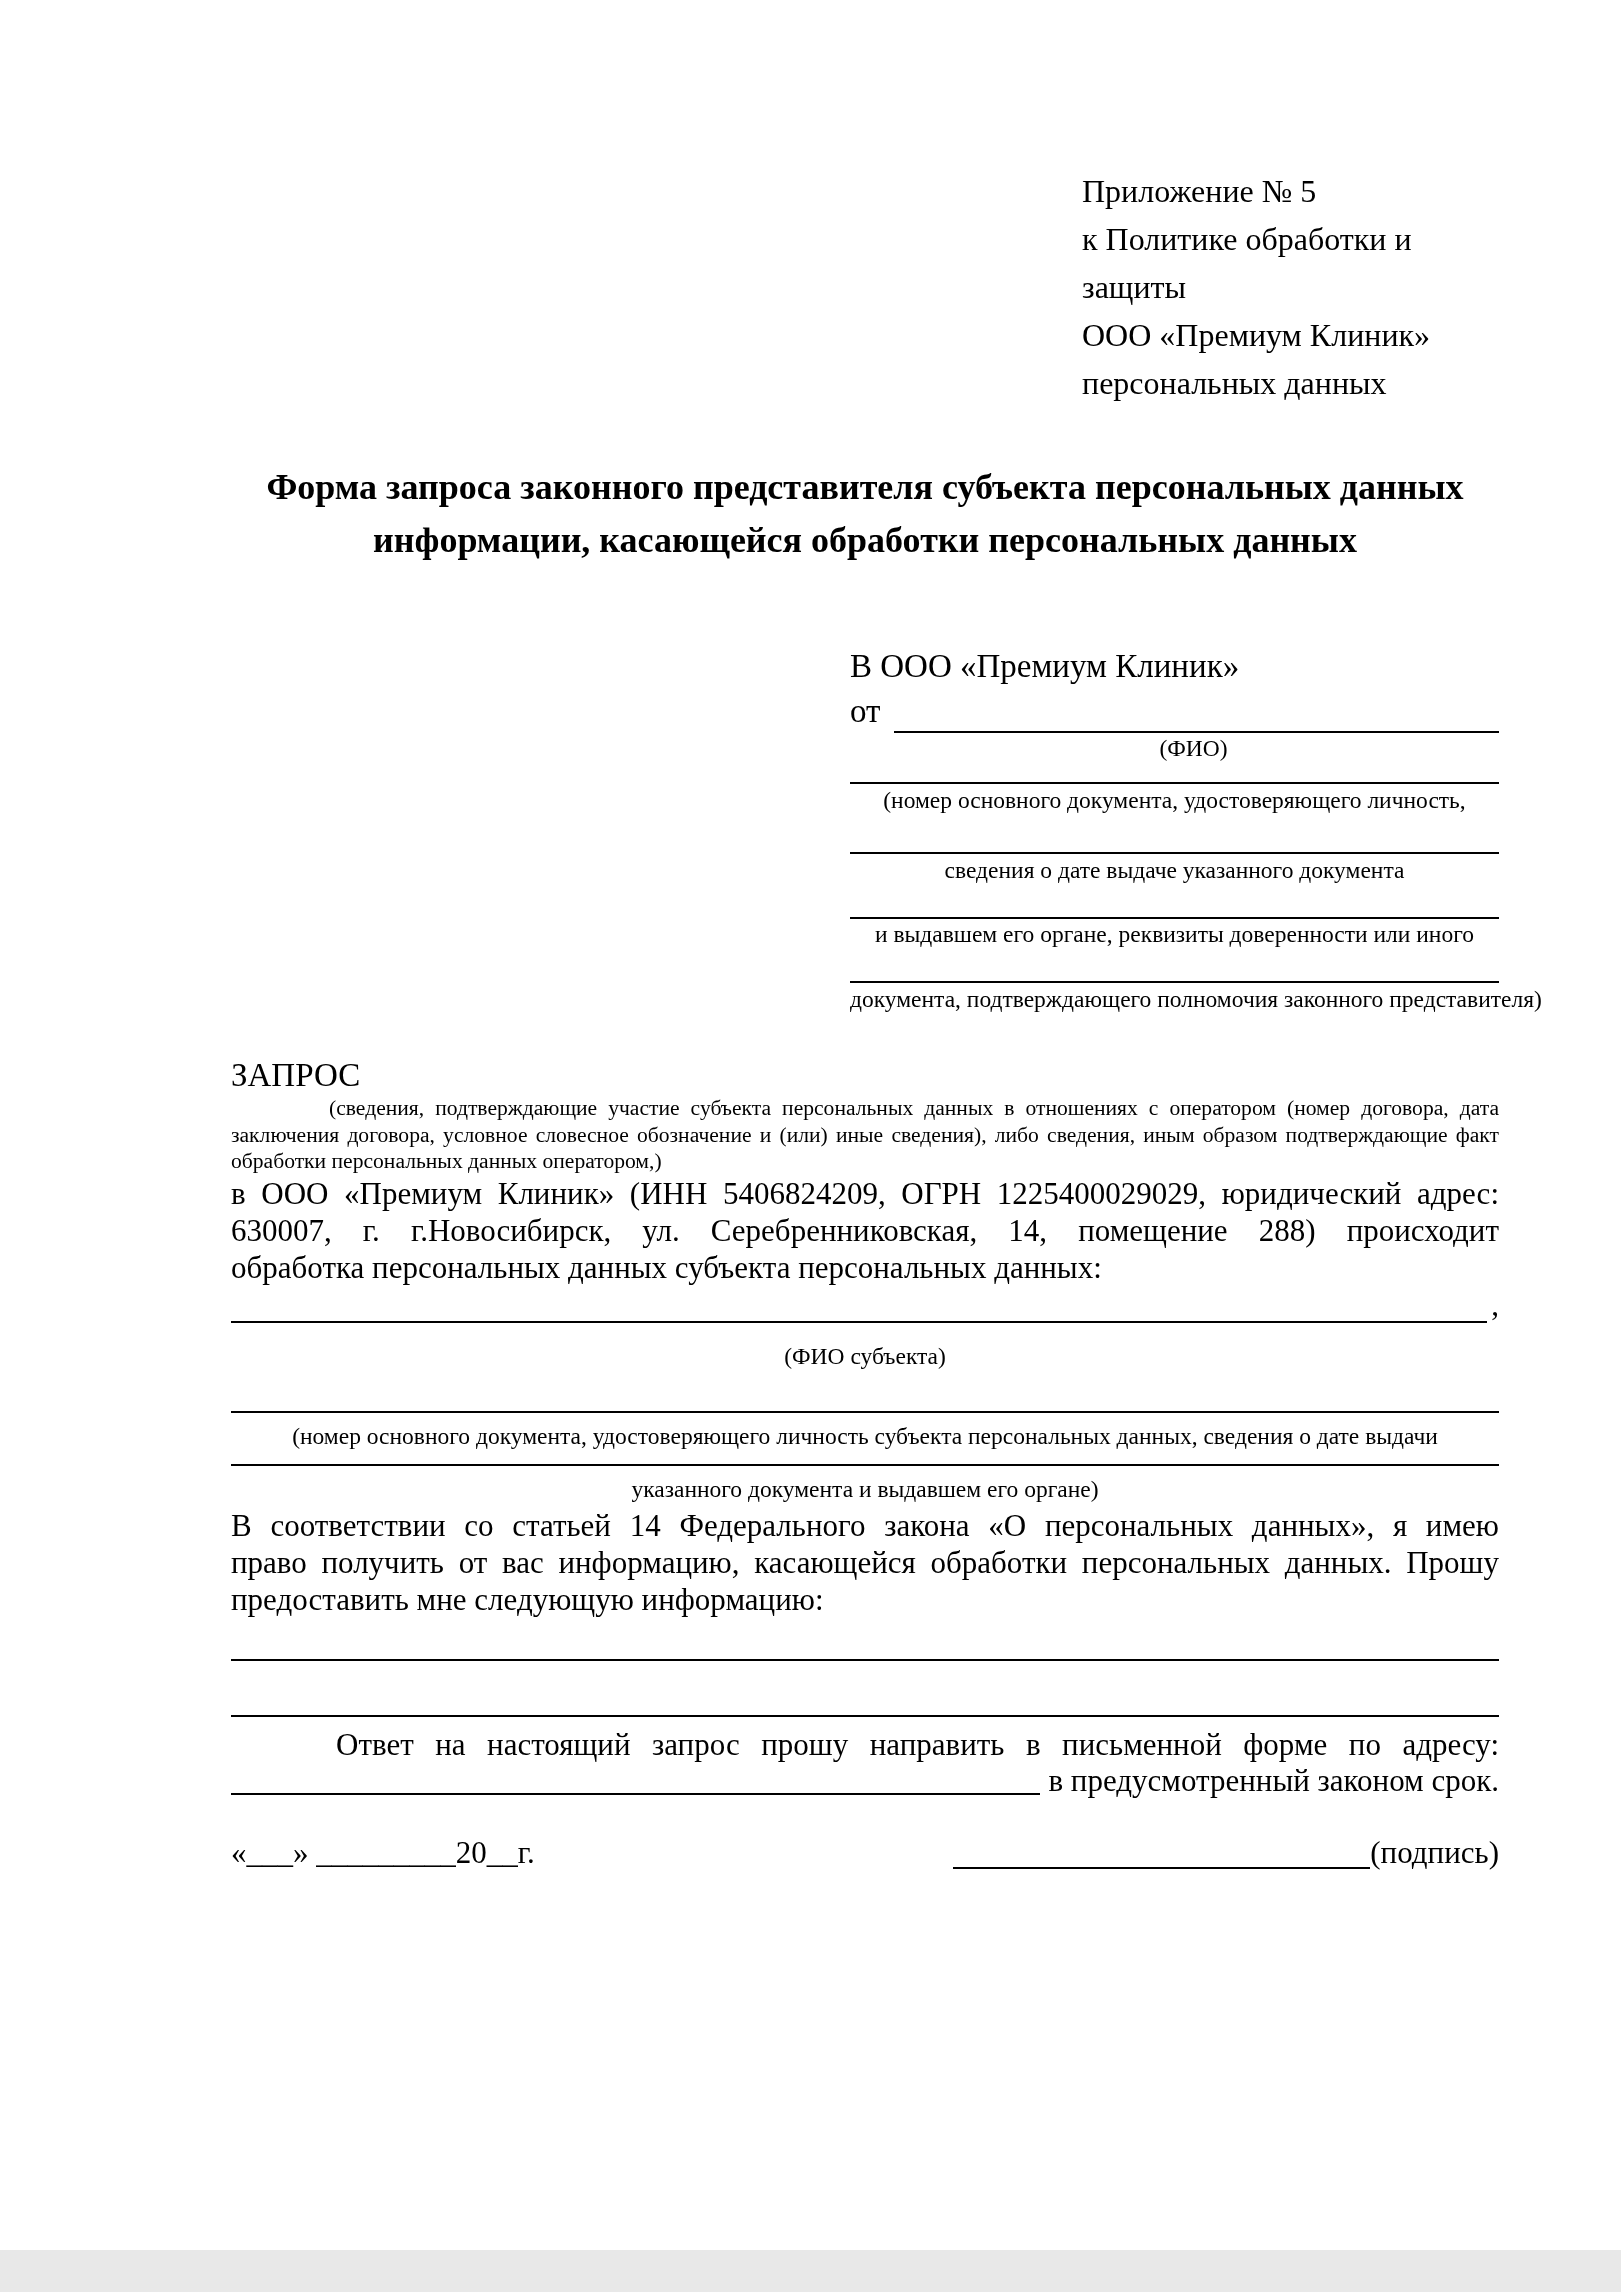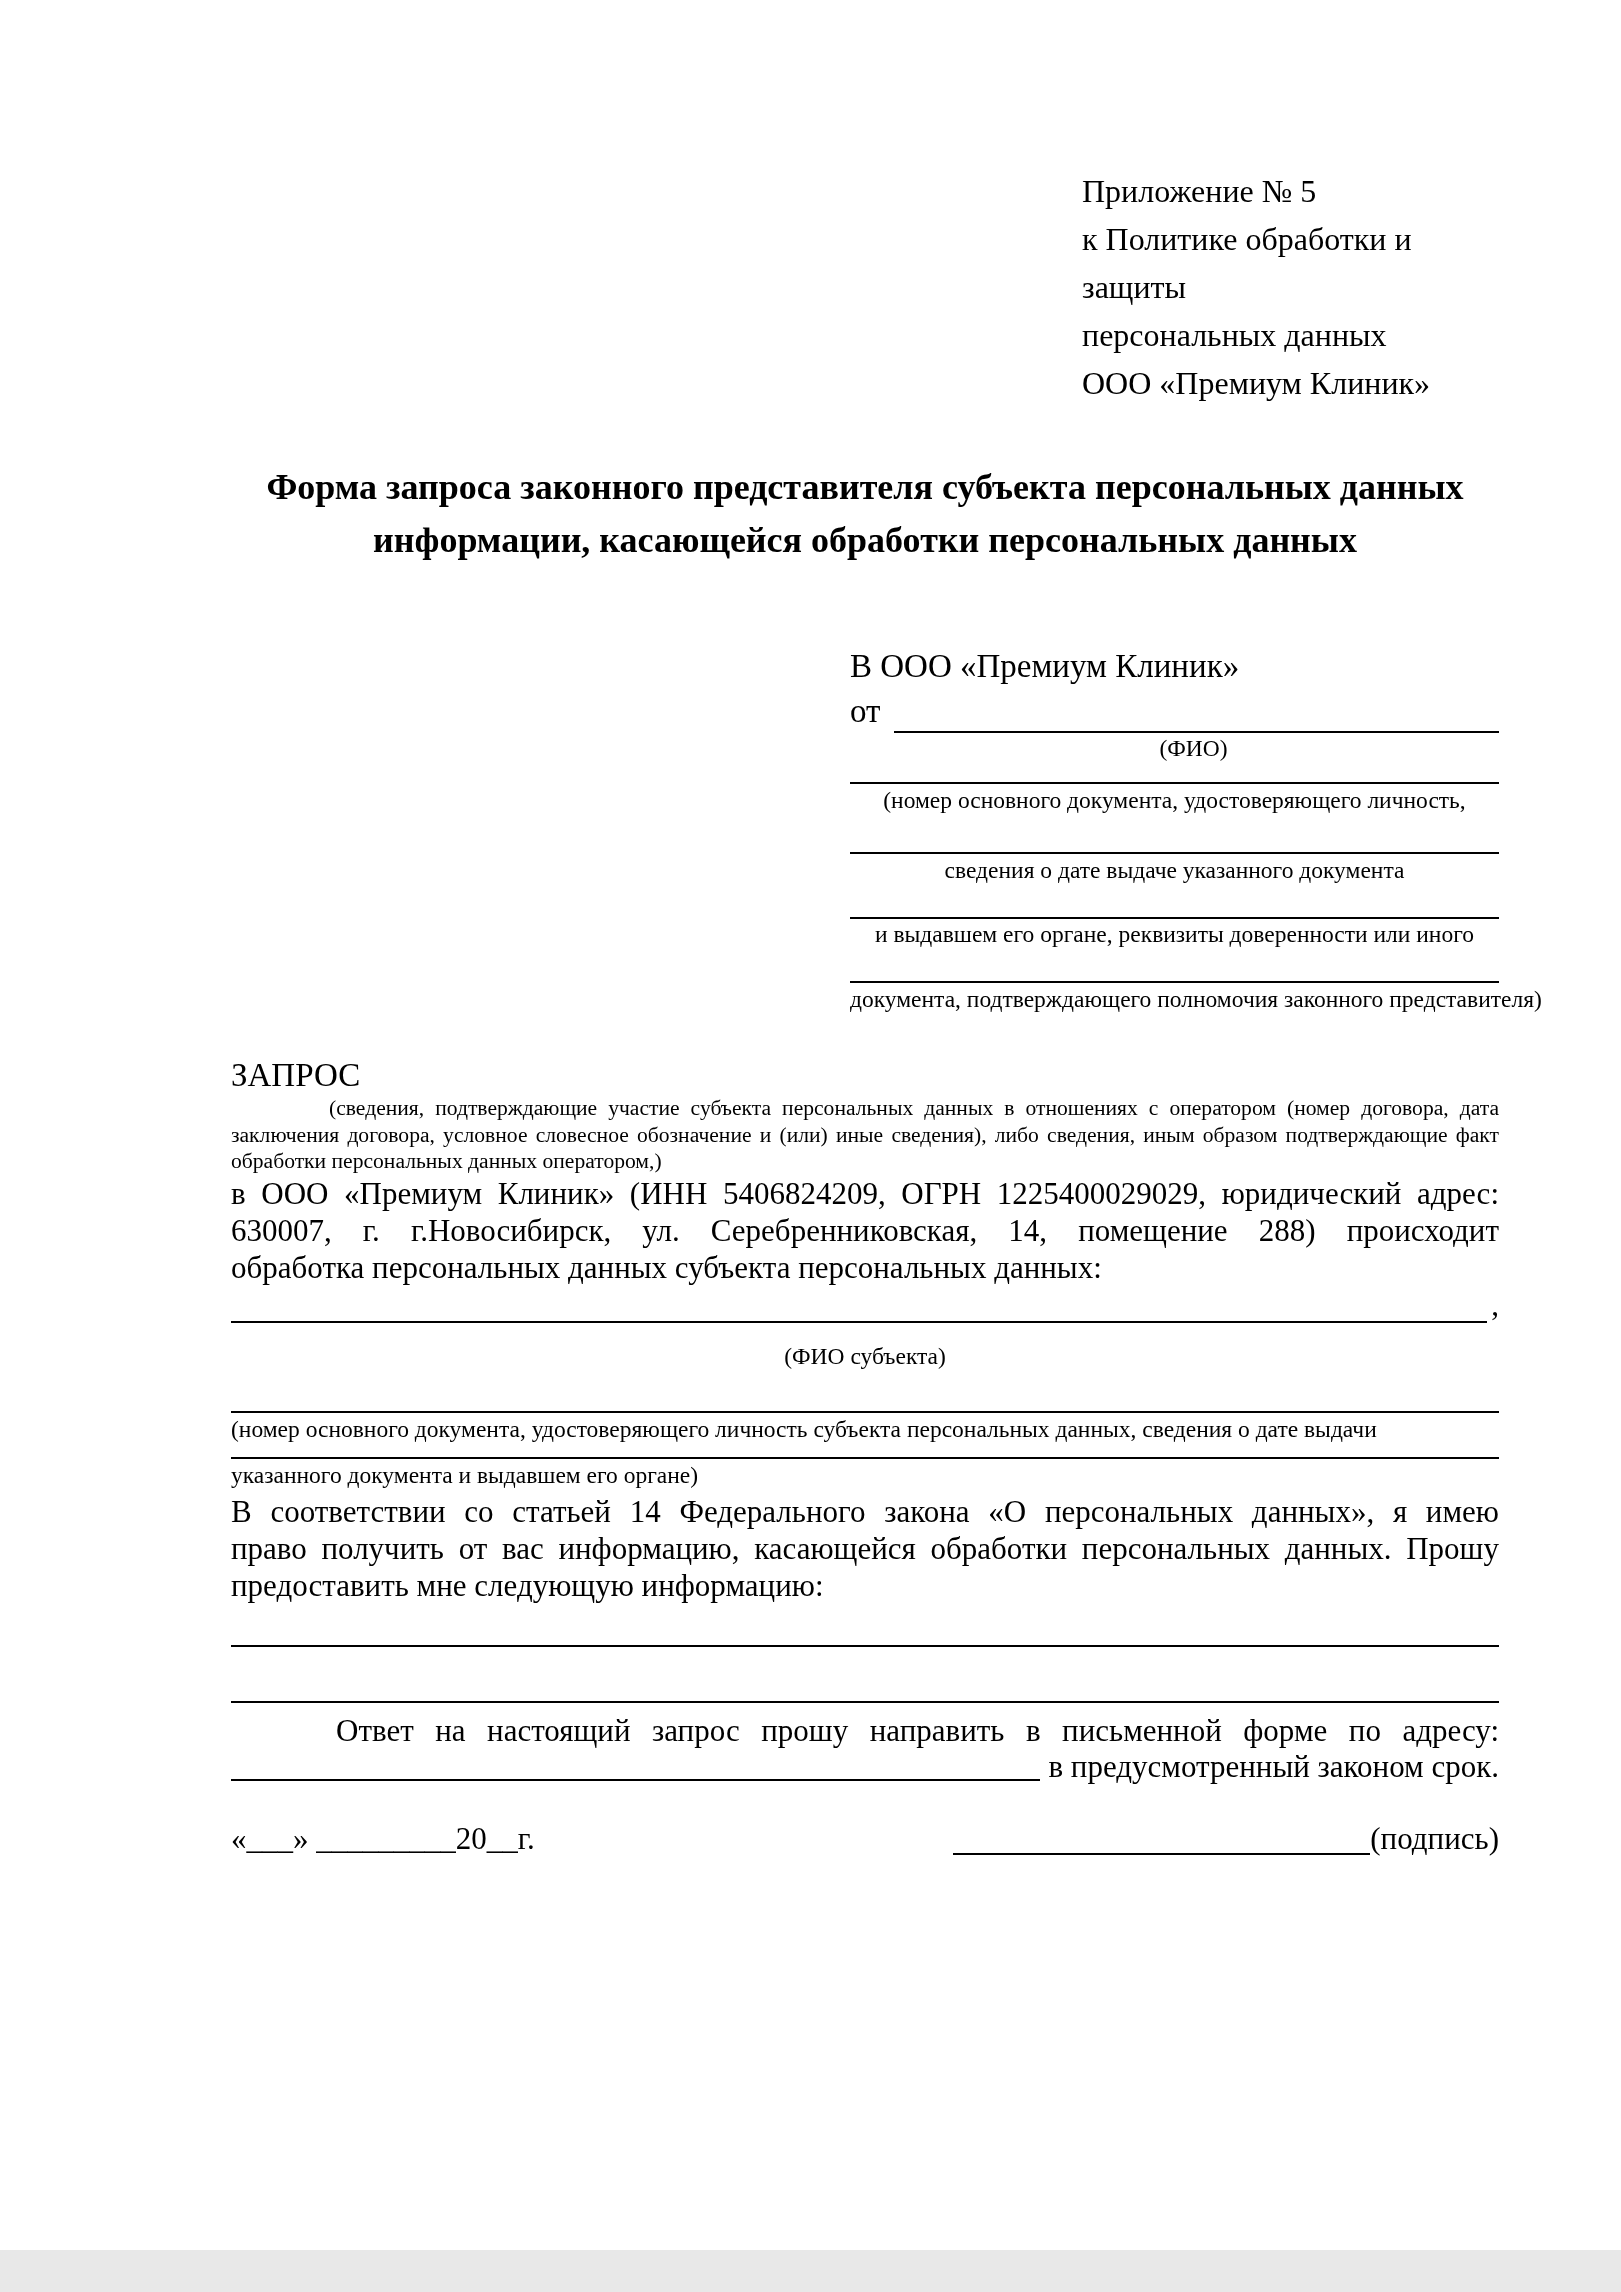--- a/index.html
+++ b/index.html
@@ -36,43 +36,43 @@
   .intro-row .blank-line { flex:1; margin-left:11.8px; }
   .footnote { font-size:21.6px; line-height:26.5px; }
   .fn-indent { text-indent:98px; }
   .jl { text-align:justify; text-align-last:justify; }
   .para { font-size:31px; line-height:37px; }
   .p-line { min-height:37px; }
   .subject-row { display:flex; align-items:flex-end; font-size:31px; line-height:37px; }
   .subject-row .blank-line { flex:1; height:33px; }
   .comma { padding-left:3.9px; }
   .center-caption { margin-top:20px; text-align:center; font-size:23.5px; line-height:27.4px; }
-  .ruled-caption { border-top:2.9px solid #000; font-size:23.5px; line-height:25.5px; padding-top:4px; }
+  .ruled-caption { border-top:2.9px solid #000; text-align:center; font-size:23.5px; line-height:25.5px; padding-top:11px; }
   .rc1 { margin-top:41px; } .rc2 { margin-top:14.7px; }
   .law { margin-top:3.9px; }
   .blank-row { border-top:2.9px solid #000; height:0; }
   .b1 { margin-top:41px; } .b2 { margin-top:54px; }
   .reply1 { margin-top:9.8px; font-size:31px; line-height:37px; text-indent:105px; }
   .reply2 { display:flex; align-items:flex-end; font-size:31px; line-height:35px;gap:8px; }
   .reply2 .blank-line { flex:1; height:29px; margin-bottom:3.9px; }
   
   .footer-row { display:flex; align-items:flex-end; margin-top:35px; font-size:31px; line-height:39px;justify-content:center; }
   .footer-spacer { flex:1; }
   .sig-line { width:417px; height:29px; border-bottom:2.9px solid #000; margin-bottom:3.9px; }
 </style>
 </head>
 <body>
 
 <div class="page">
 
   <div class="appendix">
     <div>Приложение № 5</div>
     <div>к Политике обработки и защиты</div>
+    <div>ООО «Премиум Клиник»</div>
     <div>персональных данных</div>
-    <div>ООО «Премиум Клиник»</div>
   </div>
 
   <div class="doc-title">
     <div>Форма запроса законного представителя субъекта персональных данных</div>
     <div>информации, касающейся обработки персональных данных</div>
   </div>
 
   <div class="addressee">
     <div class="addr-org">В ООО «Премиум Клиник»</div>
     <div class="addr-from">

